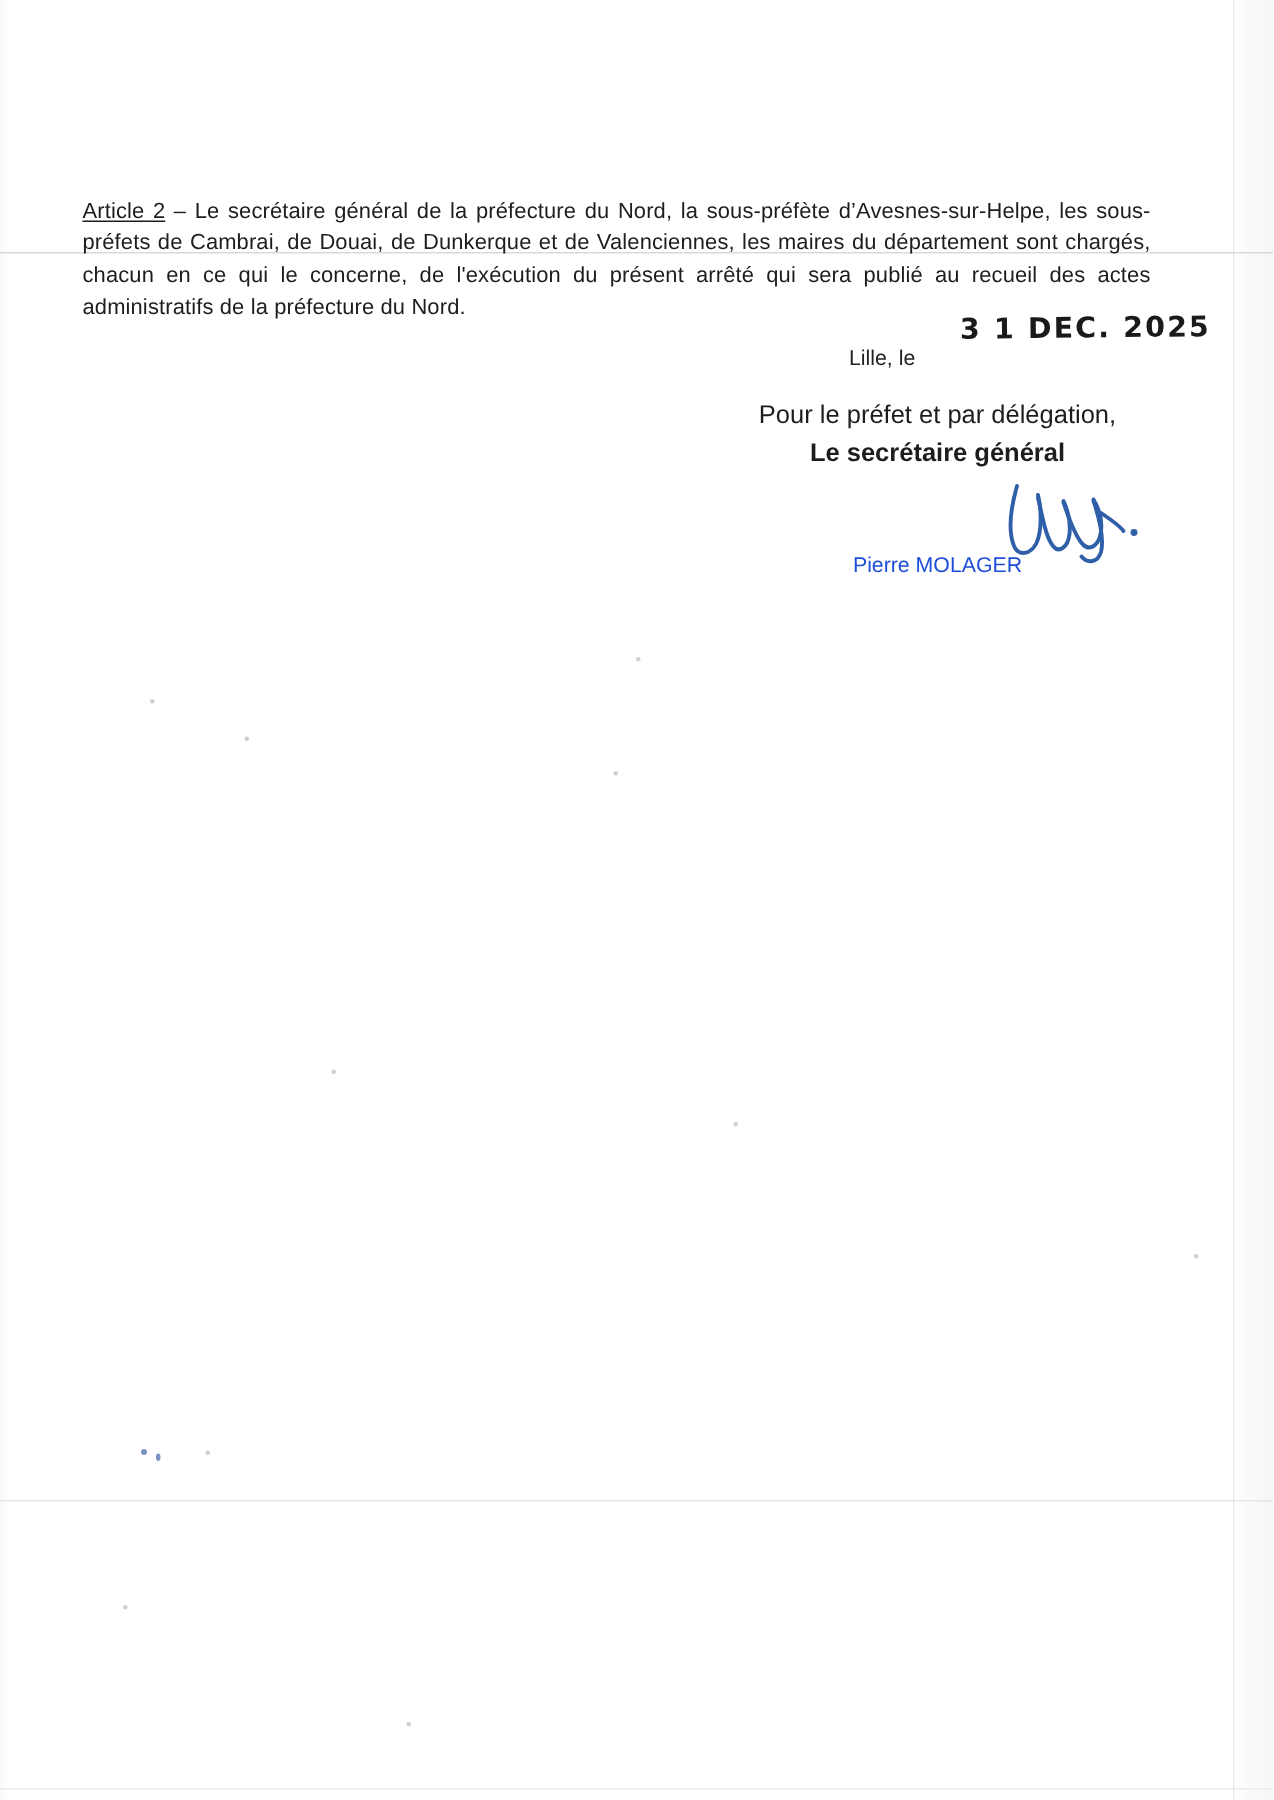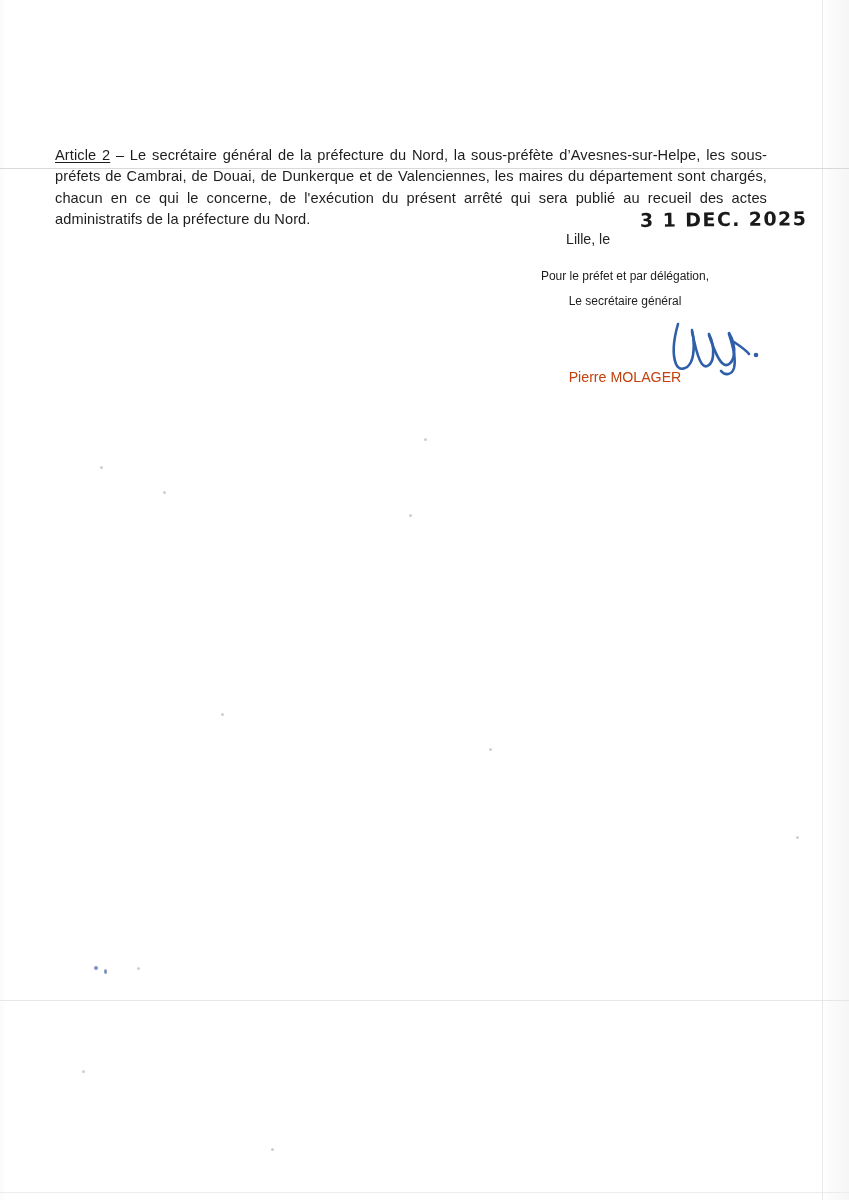--- a/index.html
+++ b/index.html
@@ -50,21 +50,21 @@
   .speck {
     position: absolute;
     background: #cfcfcf;
     border-radius: 50%;
   }
 
   
   .doc-body {
     position: absolute;
     left: 55px;
-    top: 130px;
+    top: 116px;
     width: 712px;
     font-size: 14.6px;
     line-height: 21.5px;
     color: #1d1d1f;
     text-align: justify;
     letter-spacing: 0.1px;
   }
   .article-label {
     text-decoration: underline;
     text-underline-offset: 2px;
@@ -91,43 +91,43 @@
     transform: rotate(-0.6deg);
   }
 
   
   .sign-block {
     position: absolute;
     left: 480px;
     top: 265px;
     width: 290px;
     text-align: center;
-    font-size: 12px;
+    font-size: 17px;
     color: #1d1d1f;
     line-height: 23px;
   }
   .sign-line1 { display: block; }
-  .sign-line2 { display: block; margin-top: 2px; }
+  .sign-line2 { display: block; margin-top: 2px; font-weight: bold; }
 
   .signature-mark {
     position: absolute;
     left: 664px;
     top: 320px;
     width: 100px;
     height: 58px;
   }
 
   .sign-name {
     position: absolute;
     left: 480px;
     top: 369px;
     width: 290px;
     text-align: center;
     font-size: 14.2px;
-    color: #c2410c;
+    color: #1d4ed8;
   }
 </style>
 </head>
 <body>
 
 <div id="page">
 
   <div class="scan-edge-left"></div>
   <div class="scan-edge-right"></div>
   <div class="scan-line l1"></div>

